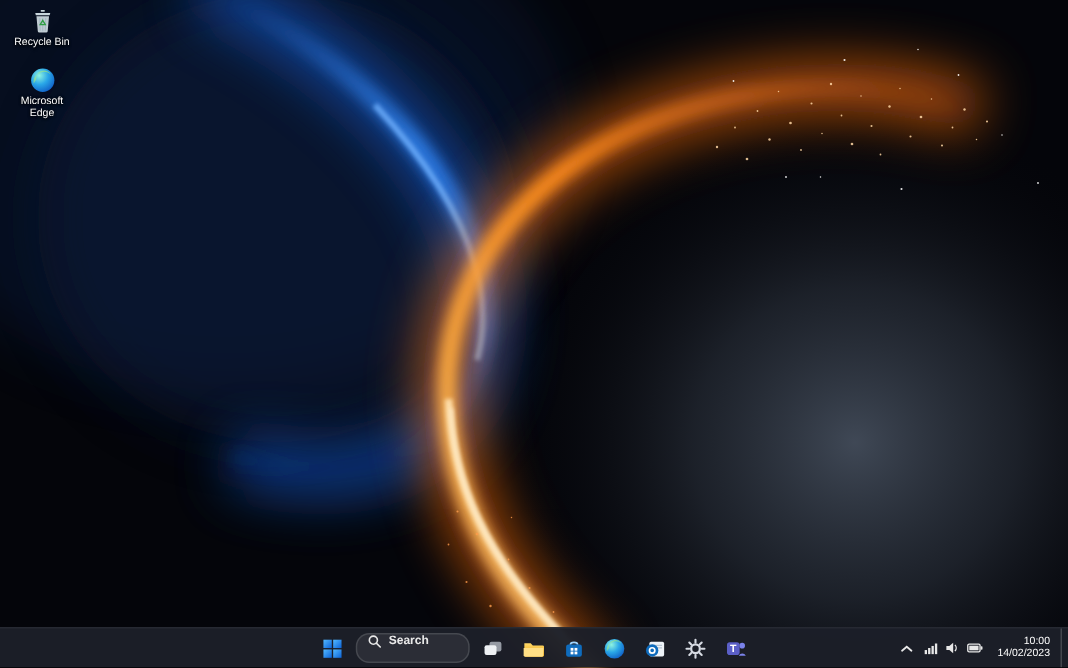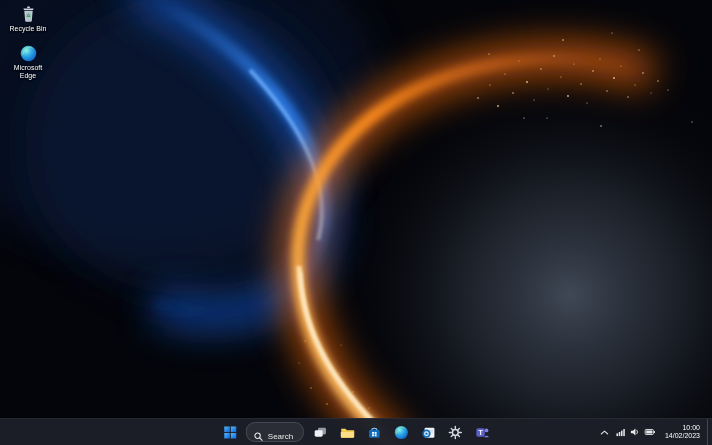--- a/index.html
+++ b/index.html
@@ -15,22 +15,22 @@
   .desktop-icon .glyph{width:17px;height:17px;display:block;}
   .desktop-icon .label{font-size:7px;line-height:8px;color:#fff;text-align:center;max-width:40px;
     text-shadow:0 1px 2px rgba(0,0,0,.95),0 0 2px rgba(0,0,0,.8);}
 
   
   .taskbar{position:absolute;left:0;right:0;bottom:0;height:26px;background:rgba(28,31,40,0.97);
     border-top:1px solid rgba(255,255,255,0.05);z-index:5;}
   .tb-center{position:absolute;left:50%;top:0;height:100%;transform:translateX(-50%);
     display:flex;align-items:center;gap:5px;}
   .tb-btn{width:22px;height:22px;border-radius:4px;display:flex;align-items:center;justify-content:center;}
-  .search-pill{height:18px;display:flex;align-items:flex-end;gap:5px;padding:0 10px 0 7px;border-radius:9px;
-    background:rgba(255,255,255,0.07);border:1px solid rgba(255,255,255,0.13);color:#e9e9e9;}
+  .search-pill{height:18px;display:flex;align-items:flex-start;gap:5px;padding:0 26px 0 7px;border-radius:9px;
+    background:rgba(255,255,255,0.07);border:1px solid rgba(255,255,255,0.13);color:#e9e9e9;font-weight:bold;}
   .search-pill .txt{font-size:8px;line-height:8px;color:#e9e9e9;}
   .tb-right{position:absolute;right:0;top:0;height:100%;display:flex;align-items:center;}
   .tray-group{display:flex;align-items:center;gap:4px;padding:0 4px;height:20px;border-radius:4px;}
   .clock{display:flex;flex-direction:column;align-items:flex-end;justify-content:center;
     padding:0 7px 0 5px;height:20px;border-radius:4px;}
   .clock .t,.clock .d{font-size:7px;line-height:8.5px;color:#fff;}
   .show-desktop{width:4px;height:100%;border-left:1px solid rgba(255,255,255,0.18);}
   .chev{display:flex;align-items:center;justify-content:center;width:14px;height:20px;border-radius:4px;}
 </style>
 </head>

